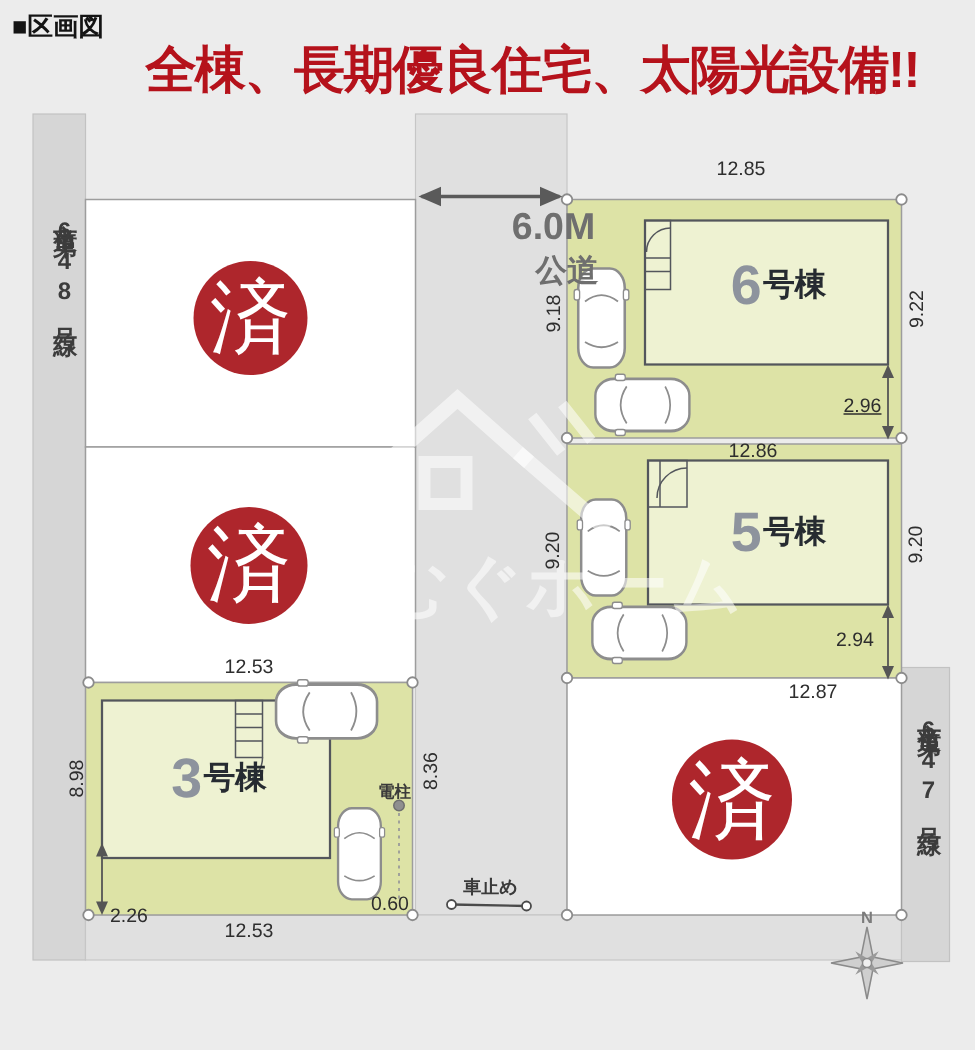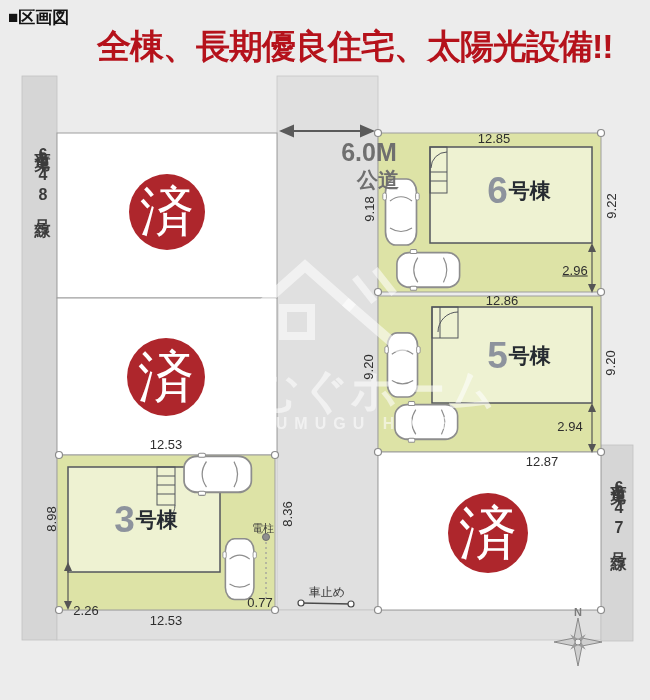--- a/index.html
+++ b/index.html
@@ -13,21 +13,21 @@
   .dim{font-size:13px;color:#2e2e2e;white-space:nowrap;transform:translate(-50%,-50%);}
   .dim.v{transform:translate(-50%,-50%) rotate(-90deg);}
   .road-front{color:#6f6f6f;font-weight:bold;transform:translate(-50%,-50%);white-space:nowrap;margin-left:48px;}
   .road-vertical{writing-mode:vertical-rl;text-orientation:upright;font-size:16px;font-weight:bold;
                  color:#3c3c3c;letter-spacing:3px;white-space:nowrap;transform:translateX(-50%);}
   .lotname{transform:translate(-50%,-50%);white-space:nowrap;display:flex;align-items:center;}
   .lotname .num{font-size:37px;font-weight:bold;color:#8d939d;line-height:1;}
   .lotname .suf{font-size:21px;font-weight:bold;color:#262b31;line-height:1;margin-left:1px;}
   .sold{border-radius:50%;background:#ae262c;color:#ffffff;display:flex;align-items:center;
         justify-content:center;font-family:"DejaVu Serif",serif;line-height:1;}
-  .marker-label{font-size:12px;color:#3a3a3a;transform:translate(-50%,-50%);white-space:nowrap;}
+  .marker-label{font-size:12px;color:#3a3a3a;transform:translate(-50%,-50%);white-space:nowrap;font-weight:bold;}
   .north-label{font-size:11px;font-weight:bold;color:#7c7c7c;transform:translate(-50%,-50%);}
   .footer-note{left:88px;top:652px;font-size:30px;font-weight:900;color:#121212;
                letter-spacing:-0.5px;white-space:nowrap;}
   .watermark{left:175px;top:250px;width:350px;height:215px;pointer-events:none;color:rgba(255,255,255,0.55);}
   .watermark .jp{position:absolute;top:110px;width:100%;text-align:center;font-size:46px;
                  font-weight:bold;letter-spacing:2px;}
   .watermark .en{position:absolute;top:165px;width:100%;text-align:center;font-size:16px;
                  font-weight:bold;letter-spacing:7px;}
 </style>
 </head>
@@ -146,21 +146,20 @@
   <div class="abs watermark">
     <svg class="abs" style="left:30px;top:0;" width="220" height="112" viewBox="0 0 220 112">
       <g fill="none" stroke="rgba(255,255,255,0.55)" stroke-width="10" stroke-linecap="square">
         <path d="M10,96 L100,16 L144,55"></path>
         <path d="M144,55 L196,100"></path>
         <rect x="78" y="58" width="28" height="28" stroke-width="8"></rect>
         <path d="M152,30 l15,19 M172,22 l15,19" stroke-width="7"></path>
       </g>
     </svg>
     <div class="jp">つむぐホーム</div>
-    <div class="en">TSUMUGU HOME</div>
   </div>
 
   <div class="abs section-label">■区画図</div>
   <div class="abs headline">全棟、長期優良住宅、太陽光設備!!</div>
 
   <div class="abs road-vertical" style="left:42px;top:137px;">市道第648号線</div>
   <div class="abs road-vertical" style="left:618px;top:470px;">市道第647号線</div>
   <div class="abs road-front" style="left:321px;top:152px;font-size:25px;">6.0M</div>
   <div class="abs road-front" style="left:330px;top:180px;font-size:21px;">公道</div>
 
@@ -180,36 +179,36 @@
   </div>
   <div class="abs lotname" style="left:519px;top:355px;">
     <span class="num">5</span>
     <span class="suf">号棟</span>
   </div>
   <div class="abs lotname" style="left:146px;top:519px;">
     <span class="num">3</span>
     <span class="suf">号棟</span>
   </div>
 
-  <div class="abs dim" style="left:494px;top:138px;">12.85</div>
+  <div class="abs dim" style="left:494px;top:112px;">12.85</div>
   <div class="abs dim" style="left:502px;top:300px;">12.86</div>
   <div class="abs dim v" style="left:369px;top:209px;">9.18</div>
   <div class="abs dim v" style="left:611px;top:206px;">9.22</div>
   <div class="abs dim" style="left:575px;top:270px;text-decoration:underline;">2.96</div>
 
   <div class="abs dim v" style="left:368px;top:367px;">9.20</div>
   <div class="abs dim v" style="left:610px;top:363px;">9.20</div>
   <div class="abs dim" style="left:494px;top:461px;margin-left:48px;">12.87</div>
   <div class="abs dim" style="left:570px;top:426px;">2.94</div>
 
   <div class="abs dim" style="left:166px;top:444px;">12.53</div>
   <div class="abs dim" style="left:166px;top:620px;">12.53</div>
   <div class="abs dim v" style="left:51px;top:519px;">8.98</div>
   <div class="abs dim v" style="left:287px;top:514px;">8.36</div>
   <div class="abs dim" style="left:86px;top:593px;margin-top:17px;">2.26</div>
-  <div class="abs dim" style="left:260px;top:602px;">0.77</div>
+  <div class="abs dim" style="left:260px;top:602px;">0.60</div>
 
   <div class="abs marker-label" style="left:263px;top:528px;font-size:11px;">電柱</div>
   <div class="abs marker-label" style="left:327px;top:592px;">車止め</div>
   <div class="abs north-label" style="left:578px;top:612px;">N</div>
 
 
 </div>
 
 </body></html>

